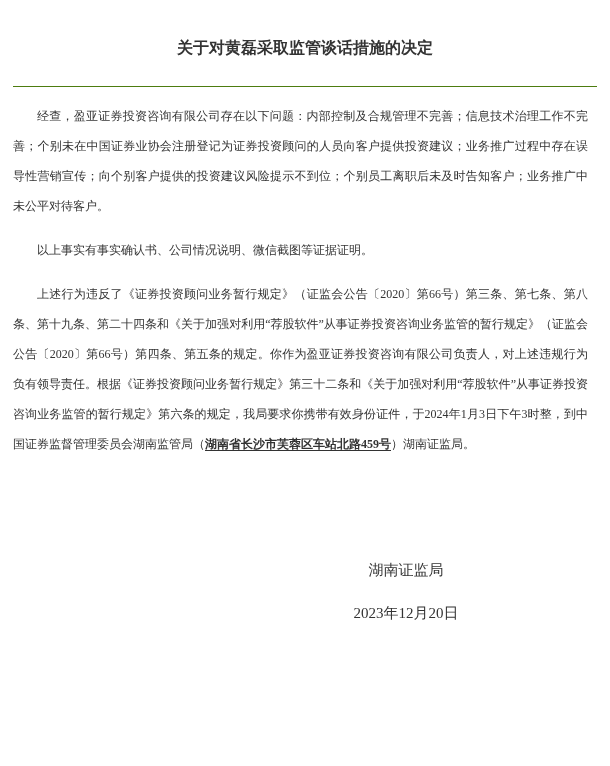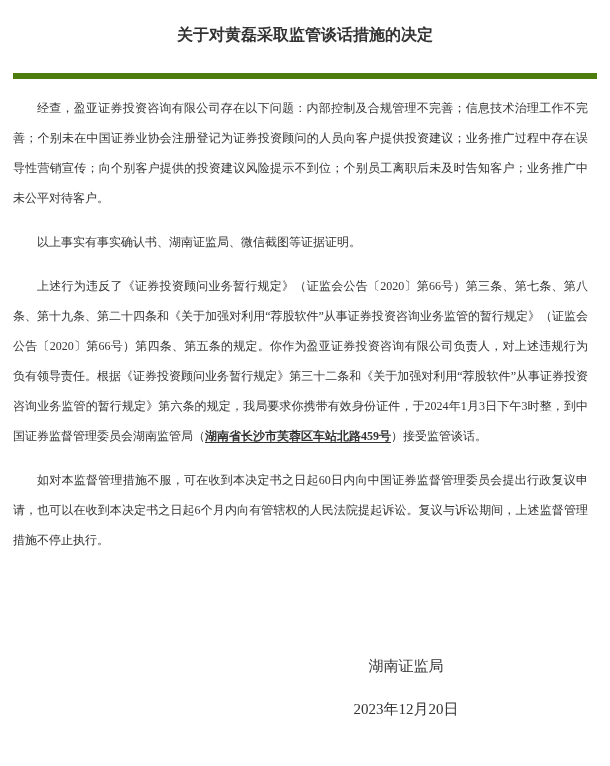--- a/index.html
+++ b/index.html
@@ -13,23 +13,23 @@
     overflow: hidden;
     font-family: "Liberation Serif", "DejaVu Serif", serif;
     color: #333333;
   }
   .page {
     width: 584px;
     margin: 0 auto;
     padding: 0 13px;
   }
   .header {
-    padding-top: 24px;
+    padding-top: 37px;
     padding-bottom: 27px;
-    border-bottom: 6px solid #4d7c0f;
+    border-bottom: 1px solid #4d7c0f;
   }
   .title {
     margin: 0;
     font-family: "Liberation Sans", "DejaVu Sans", sans-serif;
     font-size: 16px;
     line-height: 22px;
     font-weight: bold;
     text-align: center;
     color: #333333;
     letter-spacing: 0;
@@ -72,24 +72,23 @@
 
 <div class="page">
   <div class="header">
     <h1 class="title">关于对黄磊采取监管谈话措施的决定</h1>
   </div>
 
   <div class="body-text">
 
     <p>经查，盈亚证券投资咨询有限公司存在以下问题：内部控制及合规管理不完善；信息技术治理工作不完善；个别未在中国证券业协会注册登记为证券投资顾问的人员向客户提供投资建议；业务推广过程中存在误导性营销宣传；向个别客户提供的投资建议风险提示不到位；个别员工离职后未及时告知客户；业务推广中未公平对待客户。</p>
 
-    <p>以上事实有事实确认书、湖南证监局、微信截图等证据证明。</p>
+    <p>以上事实有事实确认书、公司情况说明、微信截图等证据证明。</p>
 
-    <p><span>上述行为违反了《证券投资顾问业务暂行规定》（证监会公告〔2020〕第66号）第三条、第七条、第八条、第十九条、第二十四条和《关于加强对利用“荐股软件”从事证券投资咨询业务监管的暂行规定》（证监会公告〔2020〕第66号）第四条、第五条的规定。你作为盈亚证券投资咨询有限公司负责人，对上述违规行为负有领导责任。根据《证券投资顾问业务暂行规定》第三十二条和《关于加强对利用“荐股软件”从事证券投资咨询业务监管的暂行规定》第六条的规定，我局要求你携带有效身份证件，于2024年1月3日下午3时整，到中国证券监督管理委员会湖南监管局（</span><span class="u-address">湖南省长沙市芙蓉区车站北路459号</span><span>）接受监管谈话。</span></p>
+    <p><span>上述行为违反了《证券投资顾问业务暂行规定》（证监会公告〔2020〕第66号）第三条、第七条、第八条、第十九条、第二十四条和《关于加强对利用“荐股软件”从事证券投资咨询业务监管的暂行规定》（证监会公告〔2020〕第66号）第四条、第五条的规定。你作为盈亚证券投资咨询有限公司负责人，对上述违规行为负有领导责任。根据《证券投资顾问业务暂行规定》第三十二条和《关于加强对利用“荐股软件”从事证券投资咨询业务监管的暂行规定》第六条的规定，我局要求你携带有效身份证件，于2024年1月3日下午3时整，到中国证券监督管理委员会湖南监管局（</span><span class="u-address">湖南省长沙市芙蓉区车站北路459号</span><span>）湖南证监局。</span></p>
 
-    <p>如对本监督管理措施不服，可在收到本决定书之日起60日内向中国证券监督管理委员会提出行政复议申请，也可以在收到本决定书之日起6个月内向有管辖权的人民法院提起诉讼。复议与诉讼期间，上述监督管理措施不停止执行。</p>
 
     <div class="signature">
       <div class="sig-agency">湖南证监局</div>
       <div class="sig-date">2023年12月20日</div>
     </div>
   </div>
 </div>
 
 </body></html>

